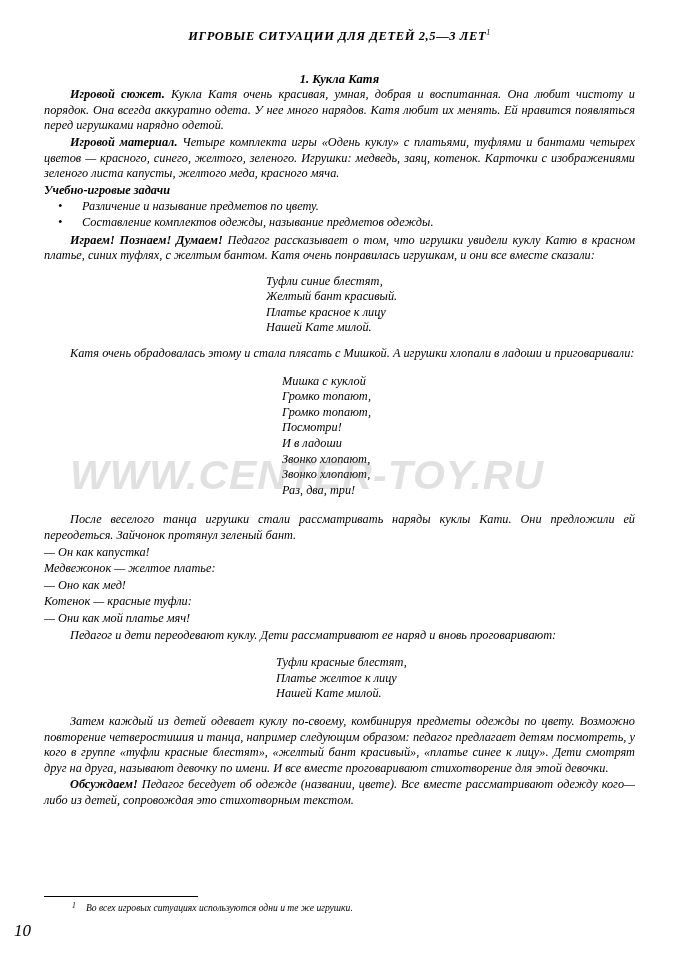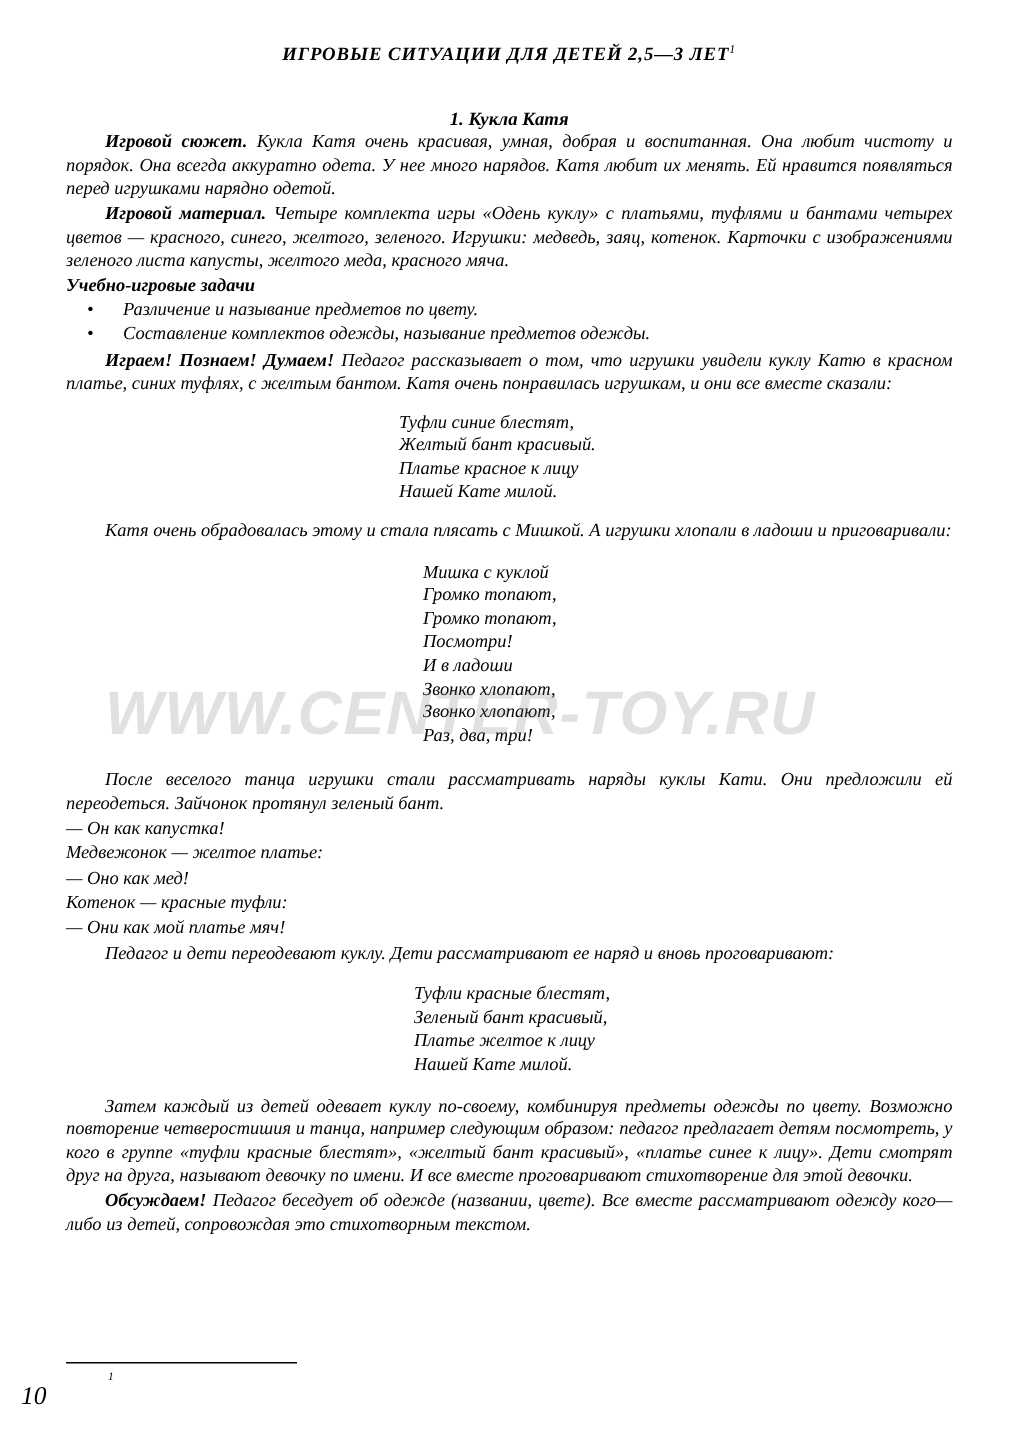--- a/index.html
+++ b/index.html
@@ -185,33 +185,32 @@
   <p>После веселого танца игрушки стали рассматривать наряды куклы Кати. Они предложили ей переодеться. Зайчонок протянул зеленый бант.</p>
   <p class="noindent">— Он как капустка!</p>
   <p class="noindent">Медвежонок — желтое платье:</p>
   <p class="noindent">— Оно как мед!</p>
   <p class="noindent">Котенок — красные туфли:</p>
   <p class="noindent">— Они как мой платье мяч!</p>
   <p>Педагог и дети переодевают куклу. Дети рассматривают ее наряд и вновь проговаривают:</p>
 
   <div class="verse v3">
     <div>Туфли красные блестят,</div>
-    <div>Зеленый бант красивый,</div>
     <div>Платье желтое к лицу</div>
     <div>Нашей Кате милой.</div>
   </div>
 
   <p>Затем каждый из детей одевает куклу по-своему, комбинируя предметы одежды по цвету. Возможно повторение четверостишия и танца, например следующим образом: педагог предлагает детям посмотреть, у кого в группе «туфли красные блестят», «желтый бант красивый», «платье синее к лицу». Дети смотрят друг на друга, называют девочку по имени. И все вместе проговаривают стихотворение для этой девочки.</p>
 
   <p><span class="b">Обсуждаем!</span><span> Педагог беседует об одежде (названии, цвете). Все вместе рассматривают одежду кого—либо из детей, сопровождая это стихотворным текстом.</span></p>
 
   <div class="watermark">WWW.CENTER-TOY.RU</div>
 
   <div class="footnote-wrap">
     <div class="footnote-rule"></div>
     <div class="footnote">
-      <span class="fnum">1</span>
+      <span class="fnum">1</span><span>Во всех игровых ситуациях используются одни и те же игрушки.</span>
     </div>
   </div>
 
   <div class="page-number">10</div>
 
 </div>
 
 </body></html>

